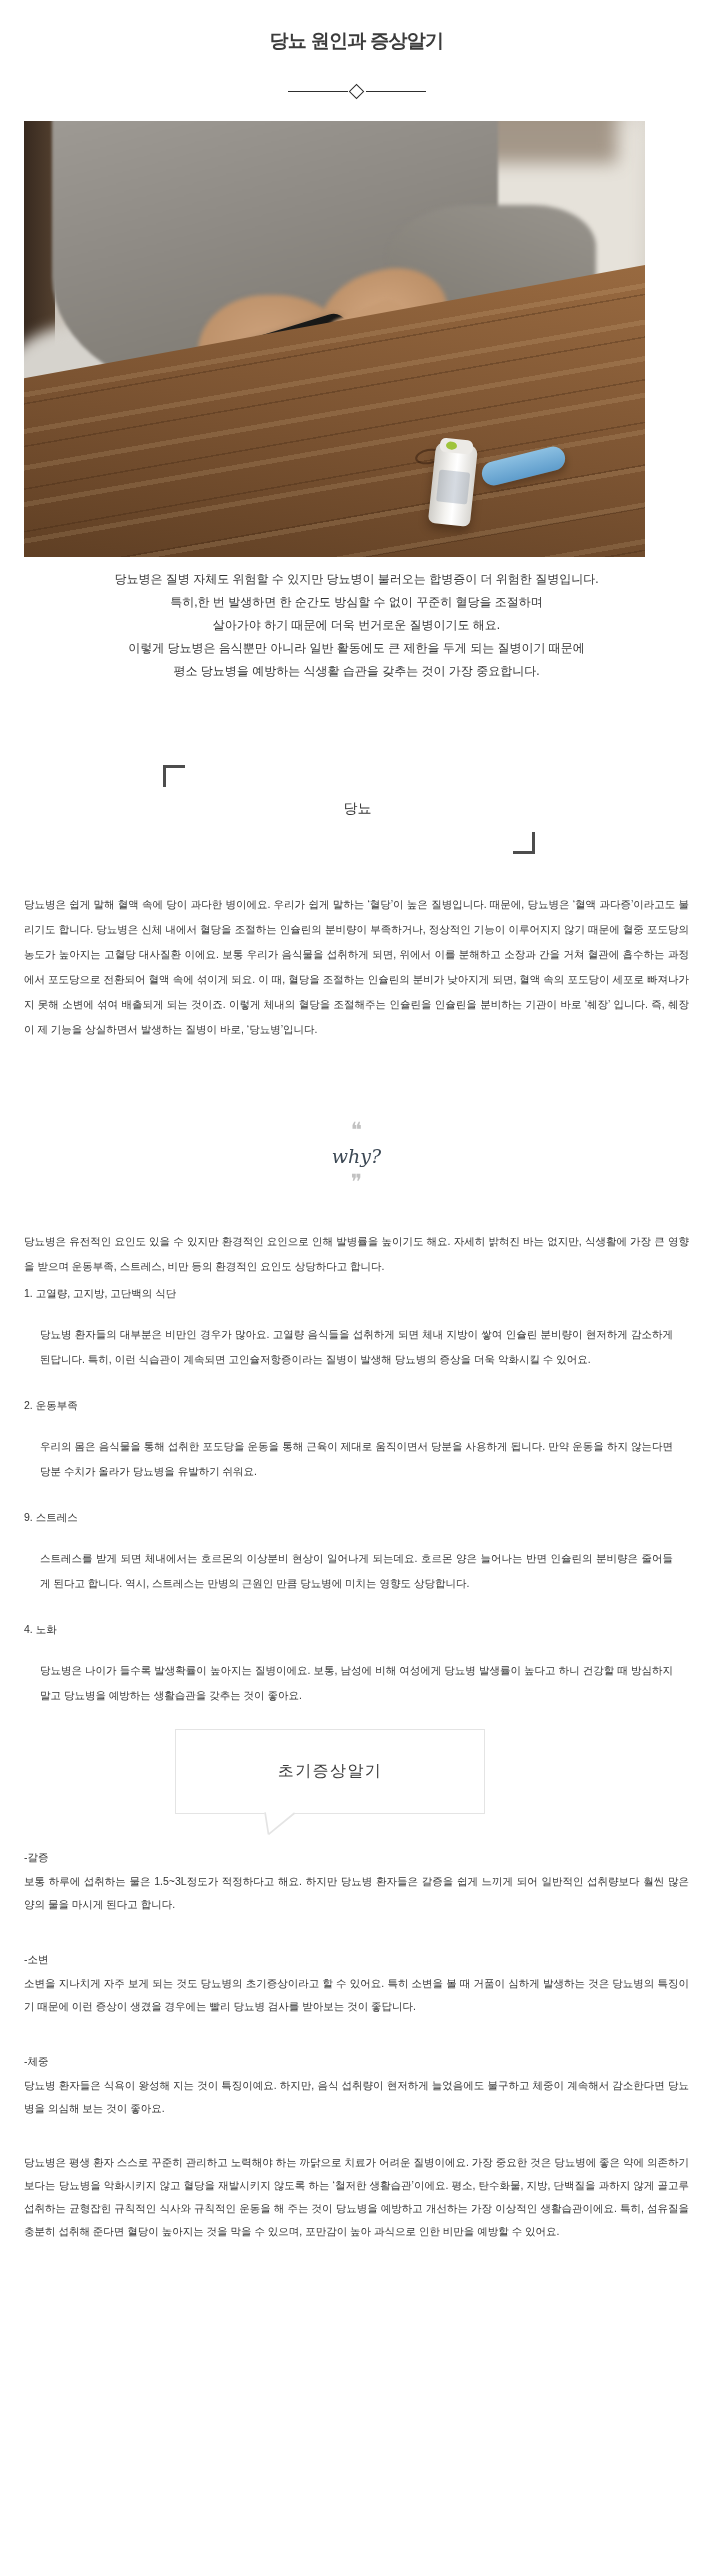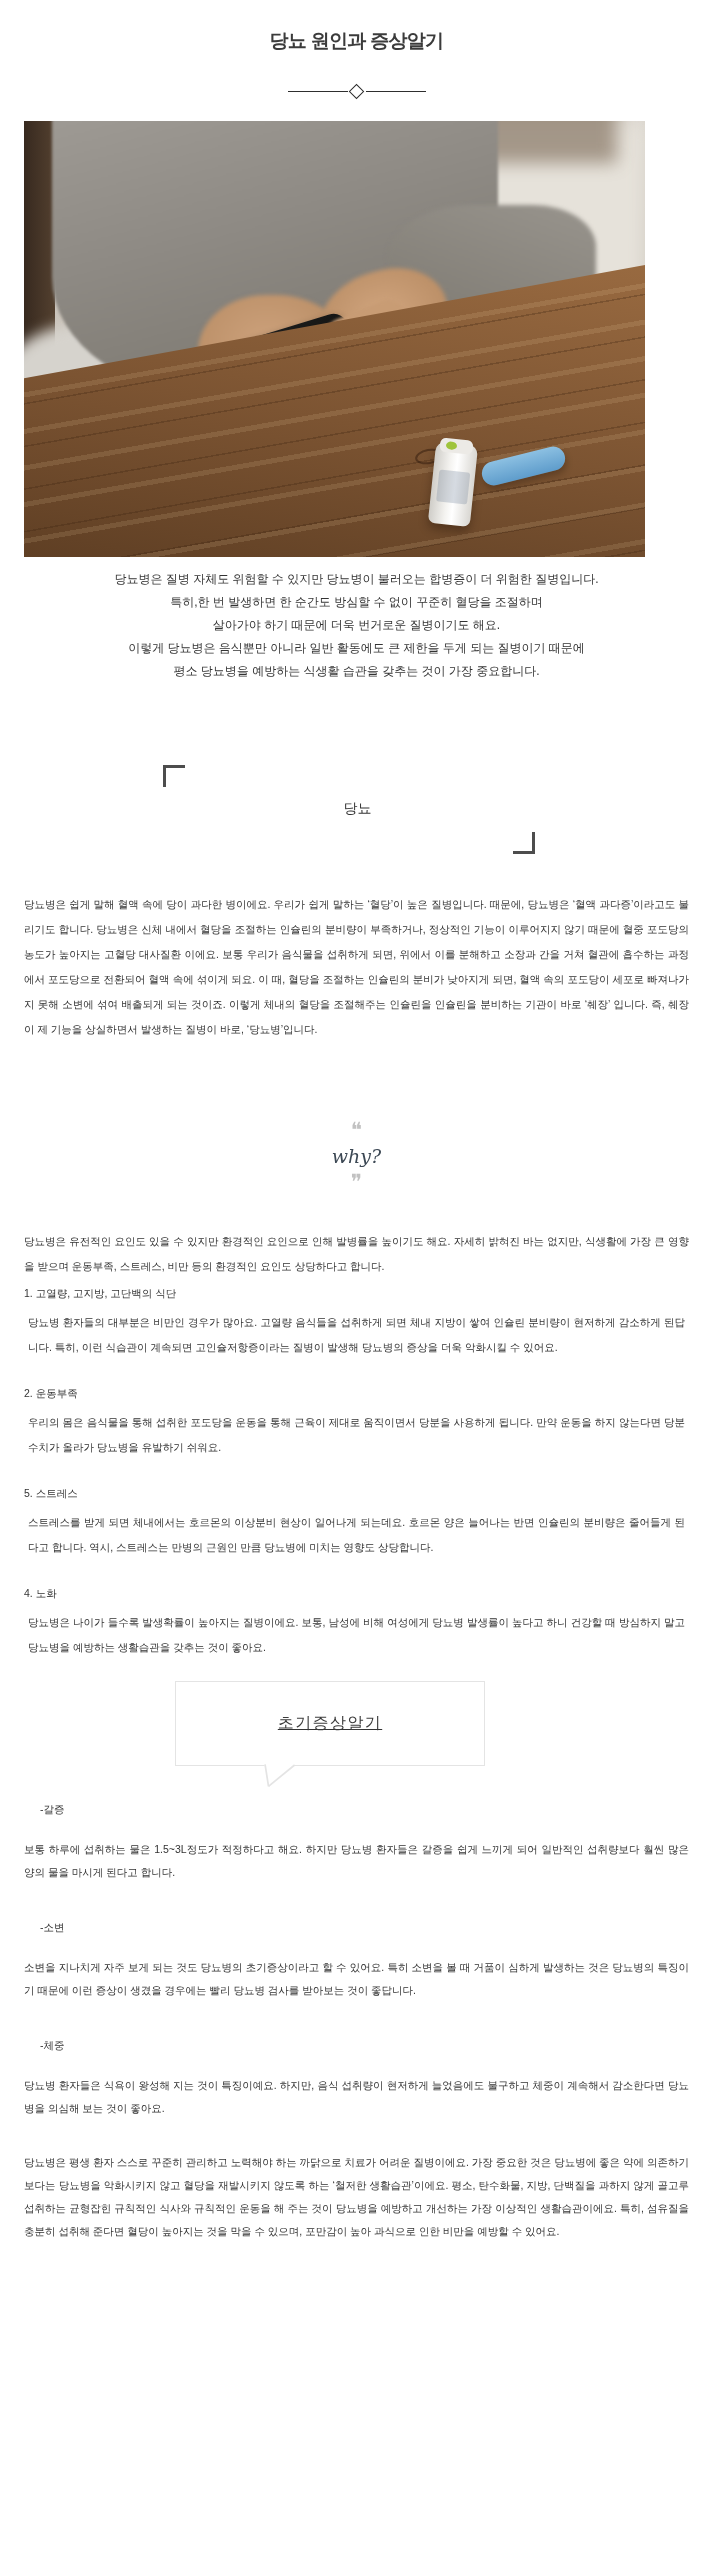--- a/index.html
+++ b/index.html
@@ -52,29 +52,29 @@
   .para{font-size:10.5px;line-height:25px;text-align:justify;margin:0;}
 
   
   .why{display:flex;flex-direction:column;align-items:center;margin:78px 0 36px;}
   .why .oq,.why .cq{font-size:21px;color:#c2c2c2;line-height:21px;font-family:"DejaVu Serif",serif;}
   .why .word{font-family:"DejaVu Serif",serif;font-style:italic;font-size:19px;color:#3c4854;line-height:31px;}
 
   .causes-intro{margin-bottom:2px;}
   .cause{margin-bottom:21px;}
   .cause-heading{font-size:10.5px;line-height:25px;margin:0;}
-  .cause-body{margin:4px;}
+  .cause-body{margin:16px;}
 
   
-  .bubble-wrap{position:relative;margin:19px 0 31px 151px;width:349px;text-decoration:underline;}
+  .bubble-wrap{position:relative;margin:19px 0 31px 151px;width:349px;}
   .bubble{box-sizing:border-box;width:310px;height:85px;border:1.4px solid #e4e4e4;display:flex;align-items:center;justify-content:center;font-family:"DejaVu Serif",serif;font-size:16px;letter-spacing:1.4px;color:#3b3b3b;background:#fff;}
   .bubble-tail{position:absolute;left:88px;bottom:-21.6px;width:33px;height:24px;}
 
   .symptom{margin-bottom:31px;}
-  .symptom-heading{font-size:10.5px;line-height:25px;margin:16px;}
+  .symptom-heading{font-size:10.5px;line-height:25px;margin:0;}
   .symptom-body{font-size:10.5px;line-height:23px;text-align:justify;margin:0;}
 
   .outro{font-size:10.5px;line-height:23px;text-align:justify;}
 </style>
 </head>
 <body>
 
 <div class="page">
 
   <h1 class="title">당뇨 원인과 증상알기</h1>
@@ -139,21 +139,21 @@
 
   <div class="cause">
     <p class="cause-heading">1.  고열량, 고지방, 고단백의 식단</p>
     <p class="para cause-body">당뇨병 환자들의 대부분은 비만인 경우가 많아요. 고열량 음식들을 섭취하게 되면 체내 지방이 쌓여 인슐린 분비량이 현저하게 감소하게 된답니다. 특히, 이런 식습관이 계속되면 고인슐저항증이라는 질병이 발생해 당뇨병의 증상을 더욱 악화시킬 수 있어요.</p>
   </div>
   <div class="cause">
     <p class="cause-heading">2. 운동부족</p>
     <p class="para cause-body">우리의 몸은 음식물을 통해 섭취한 포도당을 운동을 통해 근육이 제대로 움직이면서 당분을 사용하게 됩니다. 만약 운동을 하지 않는다면 당분 수치가 올라가 당뇨병을 유발하기 쉬워요.</p>
   </div>
   <div class="cause">
-    <p class="cause-heading">5. 스트레스</p>
+    <p class="cause-heading">9. 스트레스</p>
     <p class="para cause-body">스트레스를 받게 되면 체내에서는 호르몬의 이상분비 현상이 일어나게 되는데요. 호르몬 양은 늘어나는 반면 인슐린의 분비량은 줄어들게 된다고 합니다. 역시, 스트레스는 만병의 근원인 만큼 당뇨병에 미치는 영향도 상당합니다.</p>
   </div>
   <div class="cause">
     <p class="cause-heading">4.  노화</p>
     <p class="para cause-body">당뇨병은 나이가 들수록 발생확률이 높아지는 질병이에요. 보통, 남성에 비해 여성에게 당뇨병 발생률이 높다고 하니 건강할 때 방심하지 말고 당뇨병을 예방하는 생활습관을 갖추는 것이 좋아요.</p>
   </div>
 
   <div class="bubble-wrap">
     <div class="bubble">초기증상알기</div>
     <svg class="bubble-tail" viewBox="0 0 48 34" xmlns="http://www.w3.org/2000/svg">

